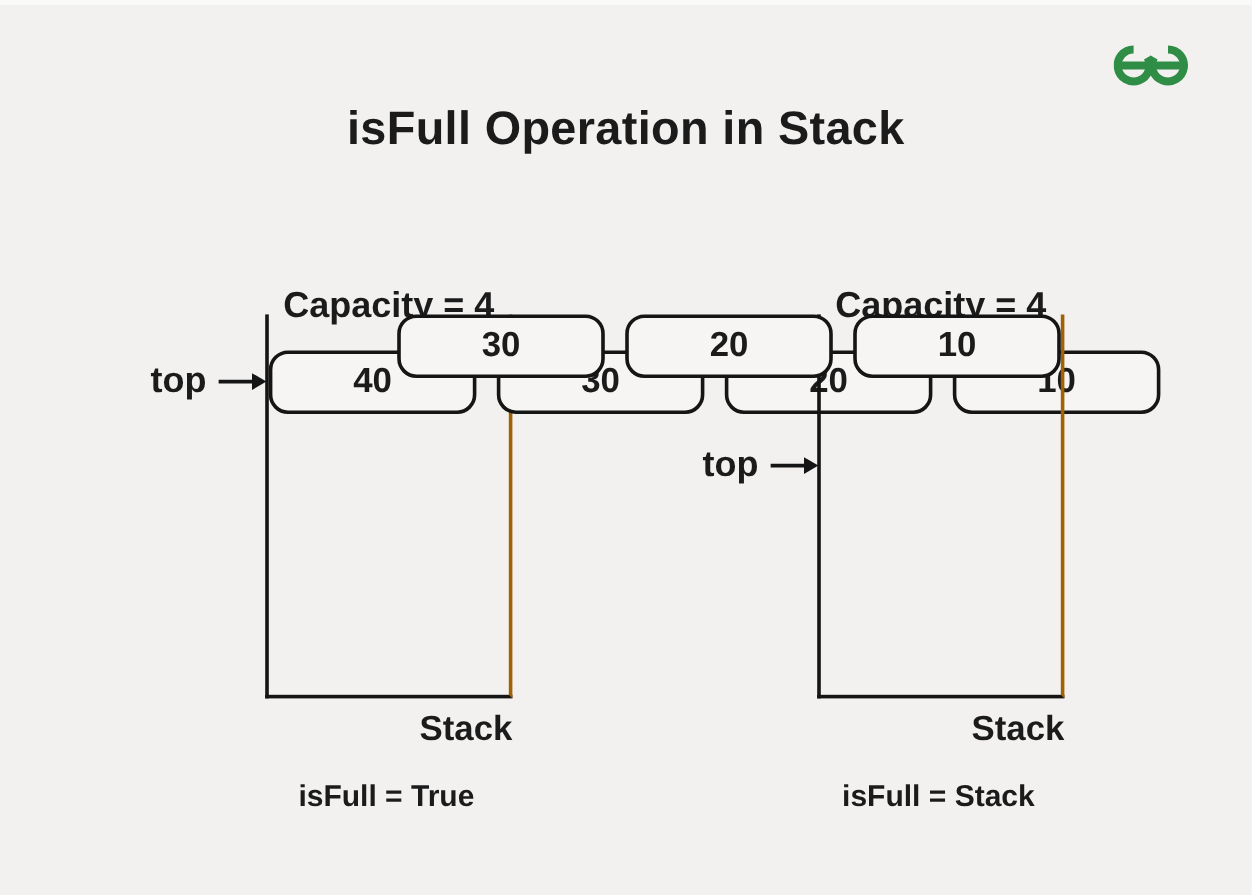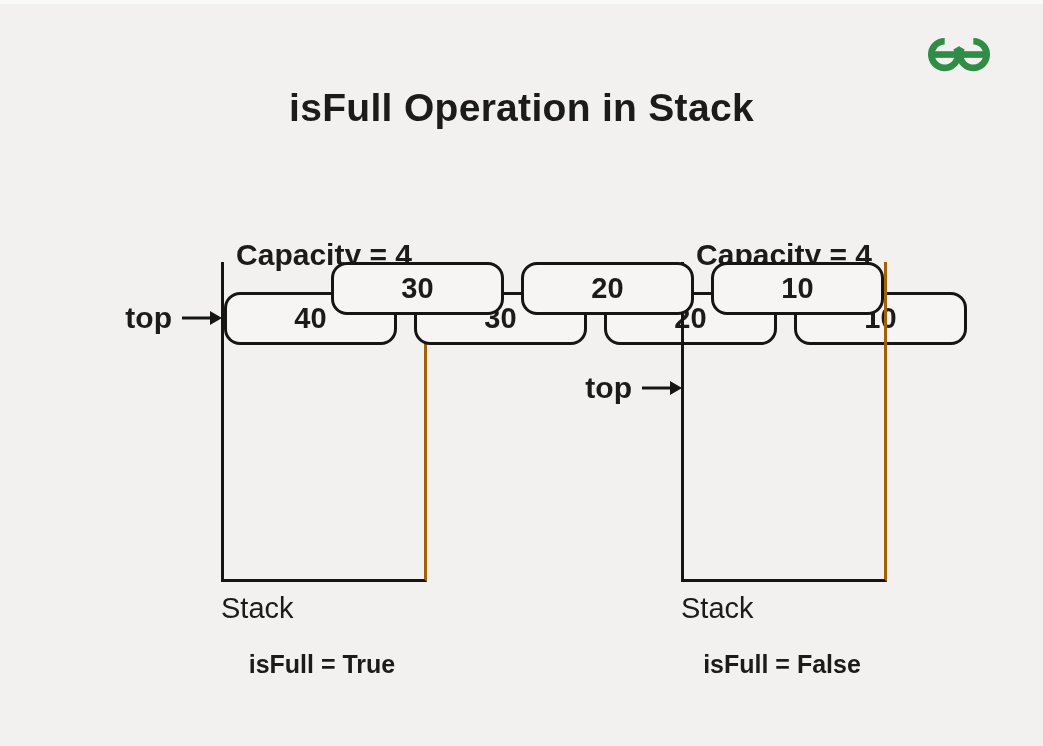--- a/index.html
+++ b/index.html
@@ -53,21 +53,21 @@
     position: absolute; width: 96px; height: 44px;
     display: flex; align-items: center; justify-content: flex-end; gap: 10px;
     font-size: 30px; font-weight: 700; text-align: center;
   }
   .ptr-0 { left: 126px; top: 296px; }
   .ptr-1 { left: 586px; top: 366px; }
   .arrow-svg { display: block; flex: 0 0 auto; }
 
   .stack-label {
     position: absolute; top: 592px; width: 206px;
-    text-align: left; font-size: 29px; font-weight: 400;
+    text-align: right; font-size: 29px; font-weight: 700;
   }
   .sl-0 { left: 221px; }
   .sl-1 { left: 681px; }
 
   .result-label {
     position: absolute; top: 650px; width: 206px;
     text-align: center; font-size: 25px; font-weight: 700; white-space: nowrap;
   }
   .rl-0 { left: 219px; }
   .rl-1 { left: 679px; }
@@ -135,14 +135,14 @@
       </div>
     <div class="stack-item">
         <span>20</span>
       </div>
     <div class="stack-item">
         <span>10</span>
       </div>
   </div>
 
   <div class="stack-label sl-1">Stack</div>
-  <div class="result-label rl-1">isFull = False</div>
+  <div class="result-label rl-1">isFull = Stack</div>
 </div>
 
 </body></html>

